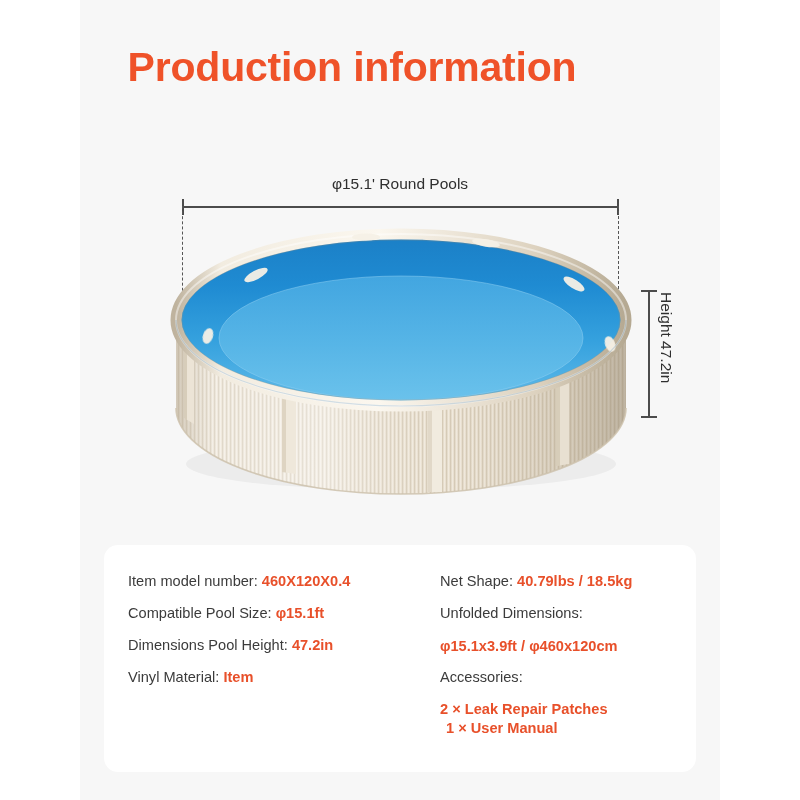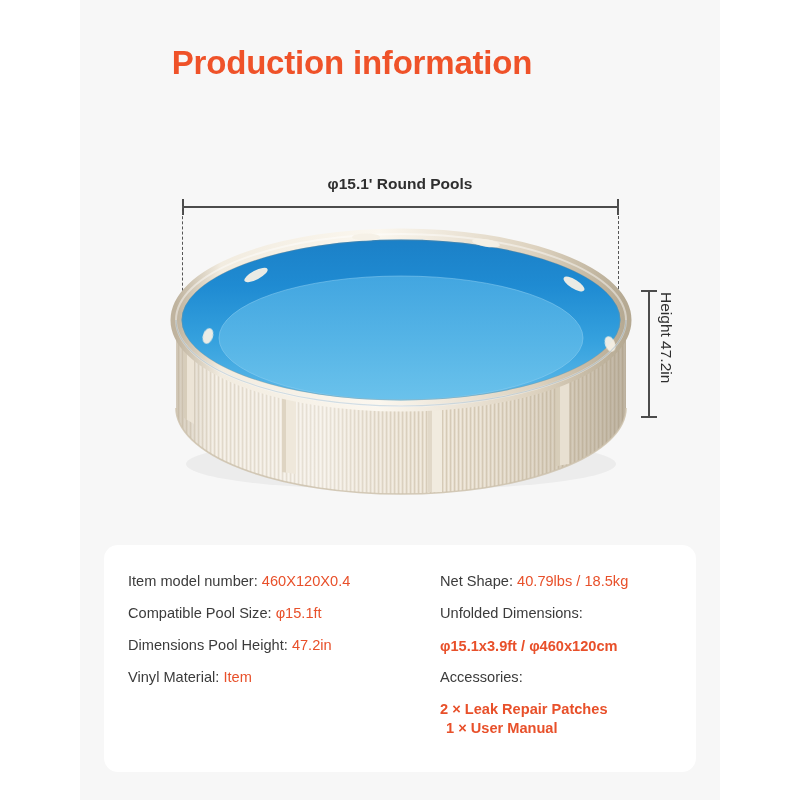--- a/index.html
+++ b/index.html
@@ -30,21 +30,21 @@
     background: #f7f7f7;
   }
 
   
   .title {
     position: absolute;
     top: 44px;
     left: 0;
     width: 704px;
     text-align: center;
-    font-size: 33px;
+    font-size: 41px;
     font-weight: bold;
     color: #ef5229;
     letter-spacing: -0.2px;
   }
 
   
   .diagram {
     position: absolute;
     left: 0;
     top: 150px;
@@ -74,21 +74,20 @@
   .dim-top::after  { right: 0; }
 
   .dim-top-label {
     position: absolute;
     left: 0;
     top: 25px;
     width: 800px;
     text-align: center;
     font-size: 15.5px;
     color: #2f2f2f;
-    font-weight: bold;
   }
 
   
   .ext-left, .ext-right {
     position: absolute;
     top: 56px;
     width: 0;
     border-left: 1.6px dashed #555;
     height: 95px;
   }
@@ -162,21 +161,21 @@
 
   .spec-row {
     font-size: 14.6px;
     color: #3b3b3b;
     line-height: 1.1;
     margin-bottom: 16px;
     white-space: nowrap;
   }
   .spec-row .val {
     color: #e8502a;
-    font-weight: normal;
+    font-weight: bold;
   }
   .spec-block {
     font-size: 14.6px;
     color: #3b3b3b;
     line-height: 1.22;
     margin-bottom: 13px;
   }
   .spec-block .val {
     display: block;
     color: #e8502a;

